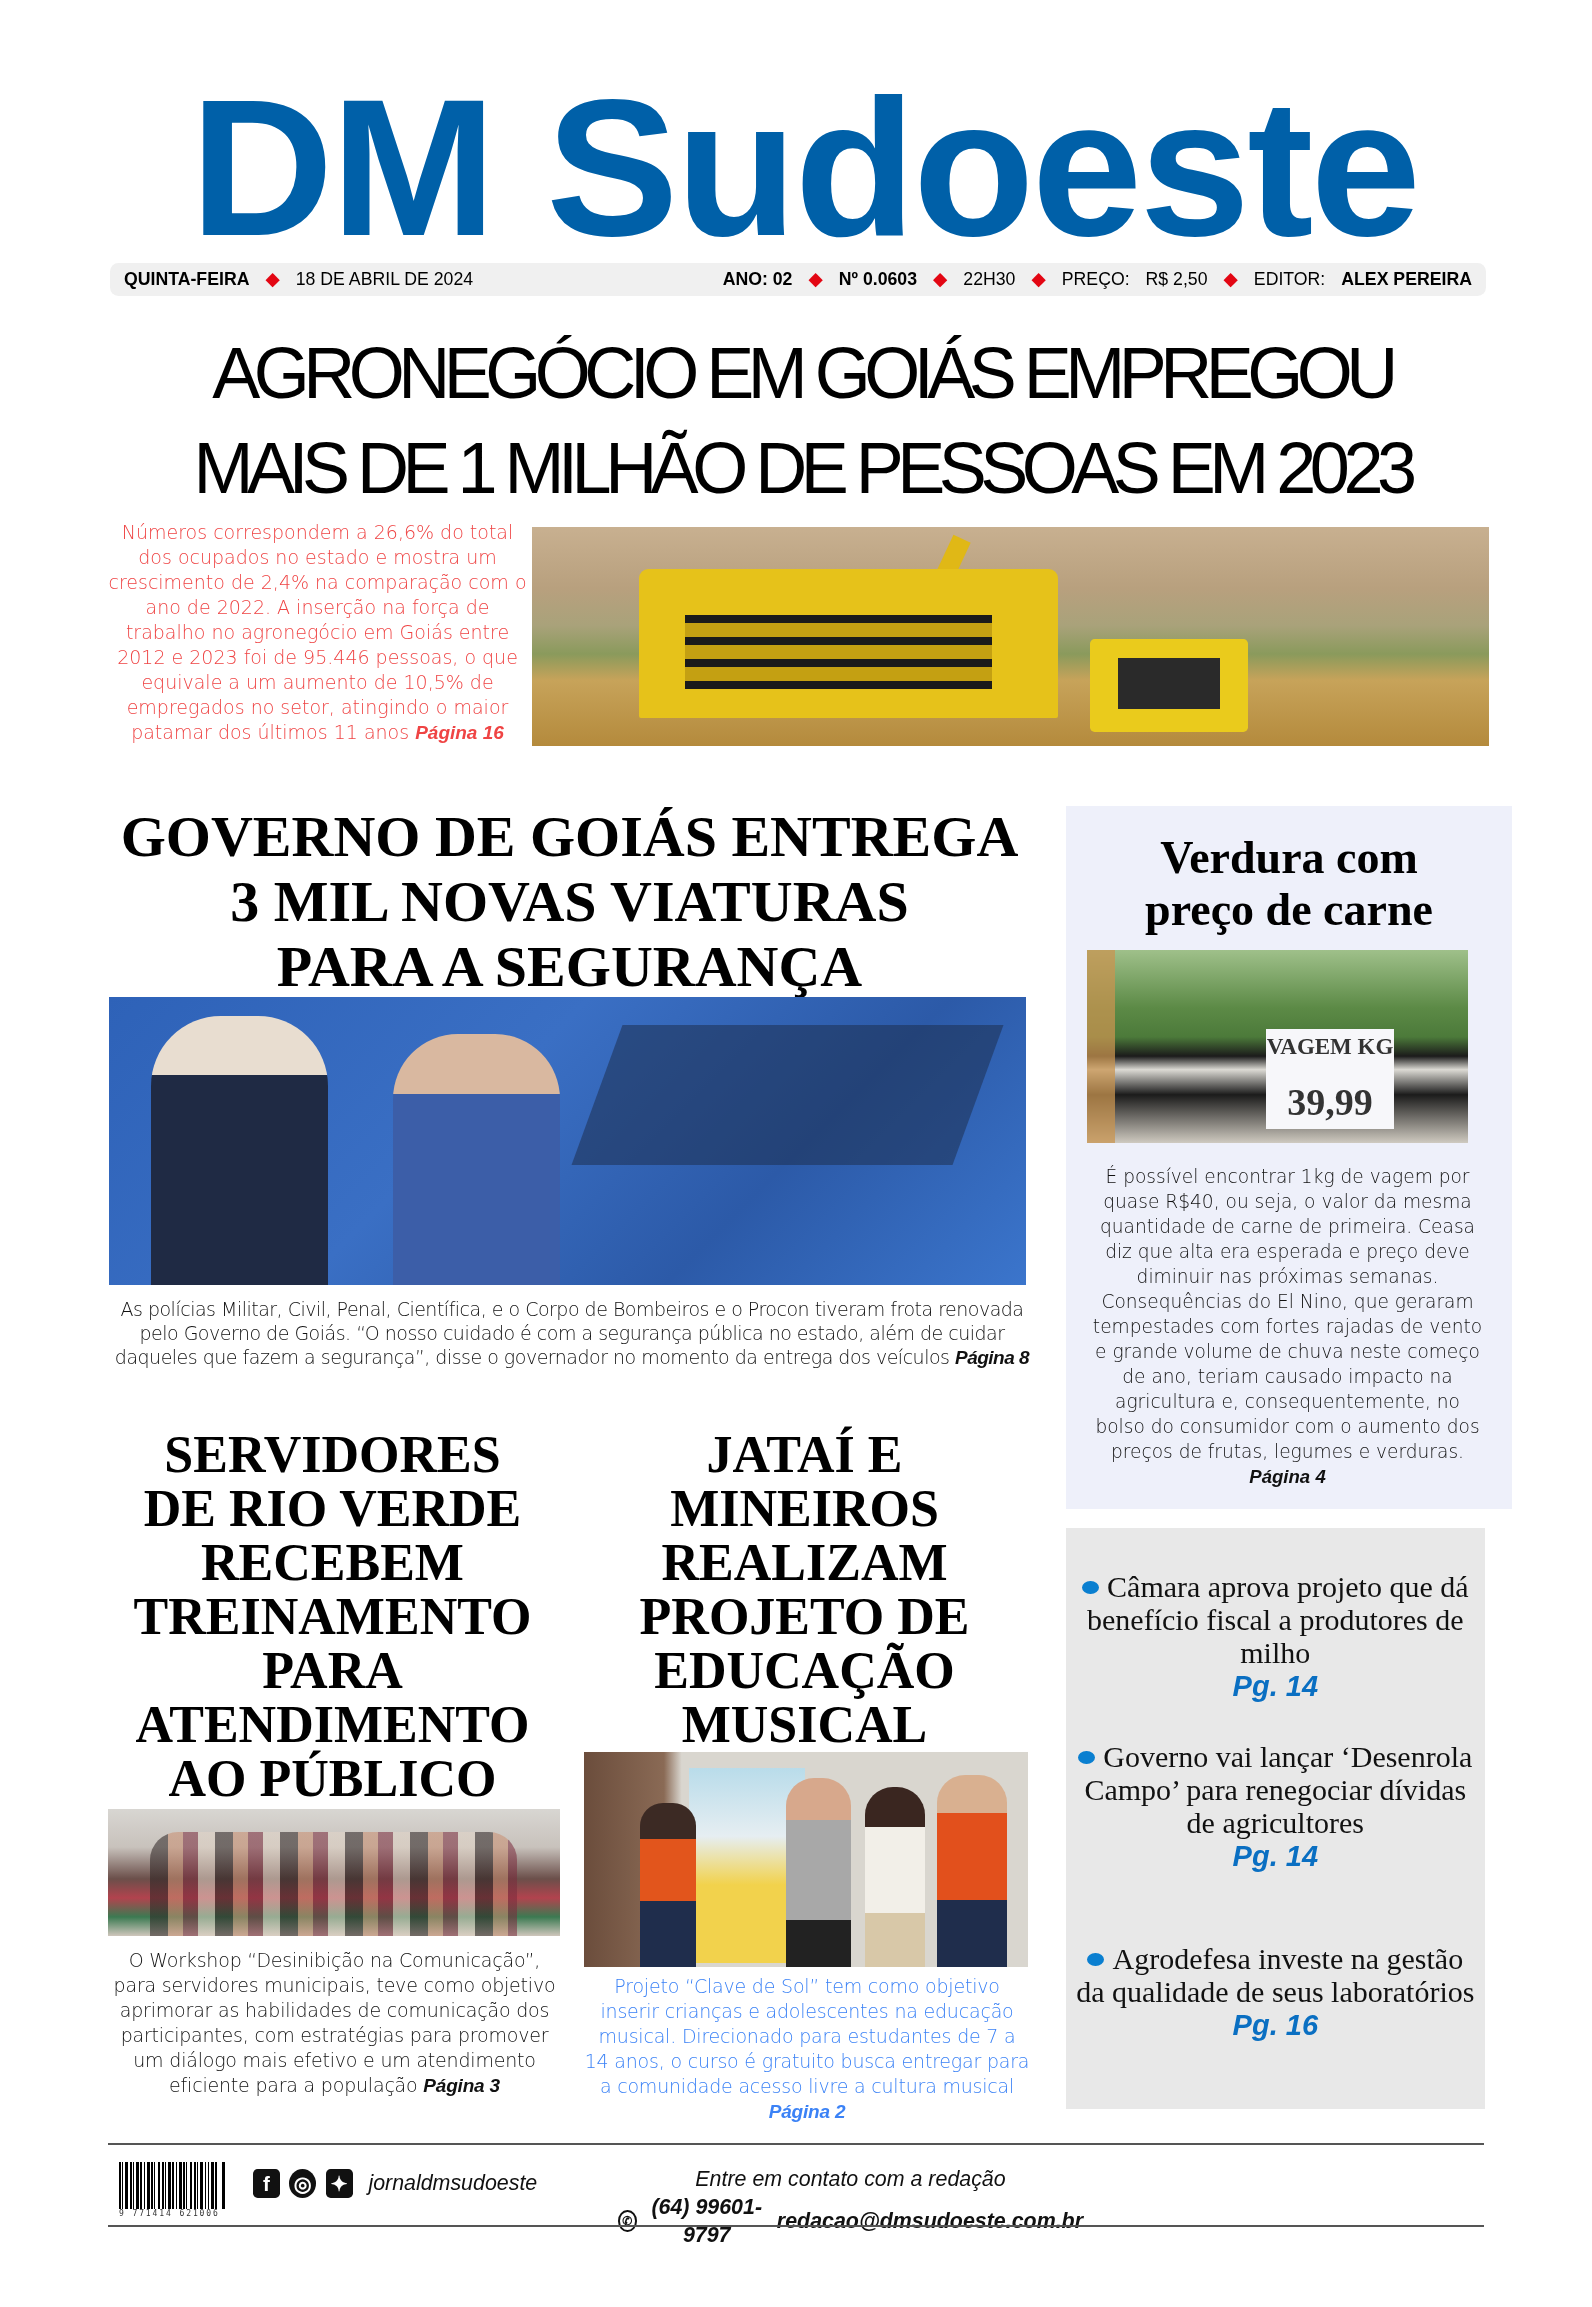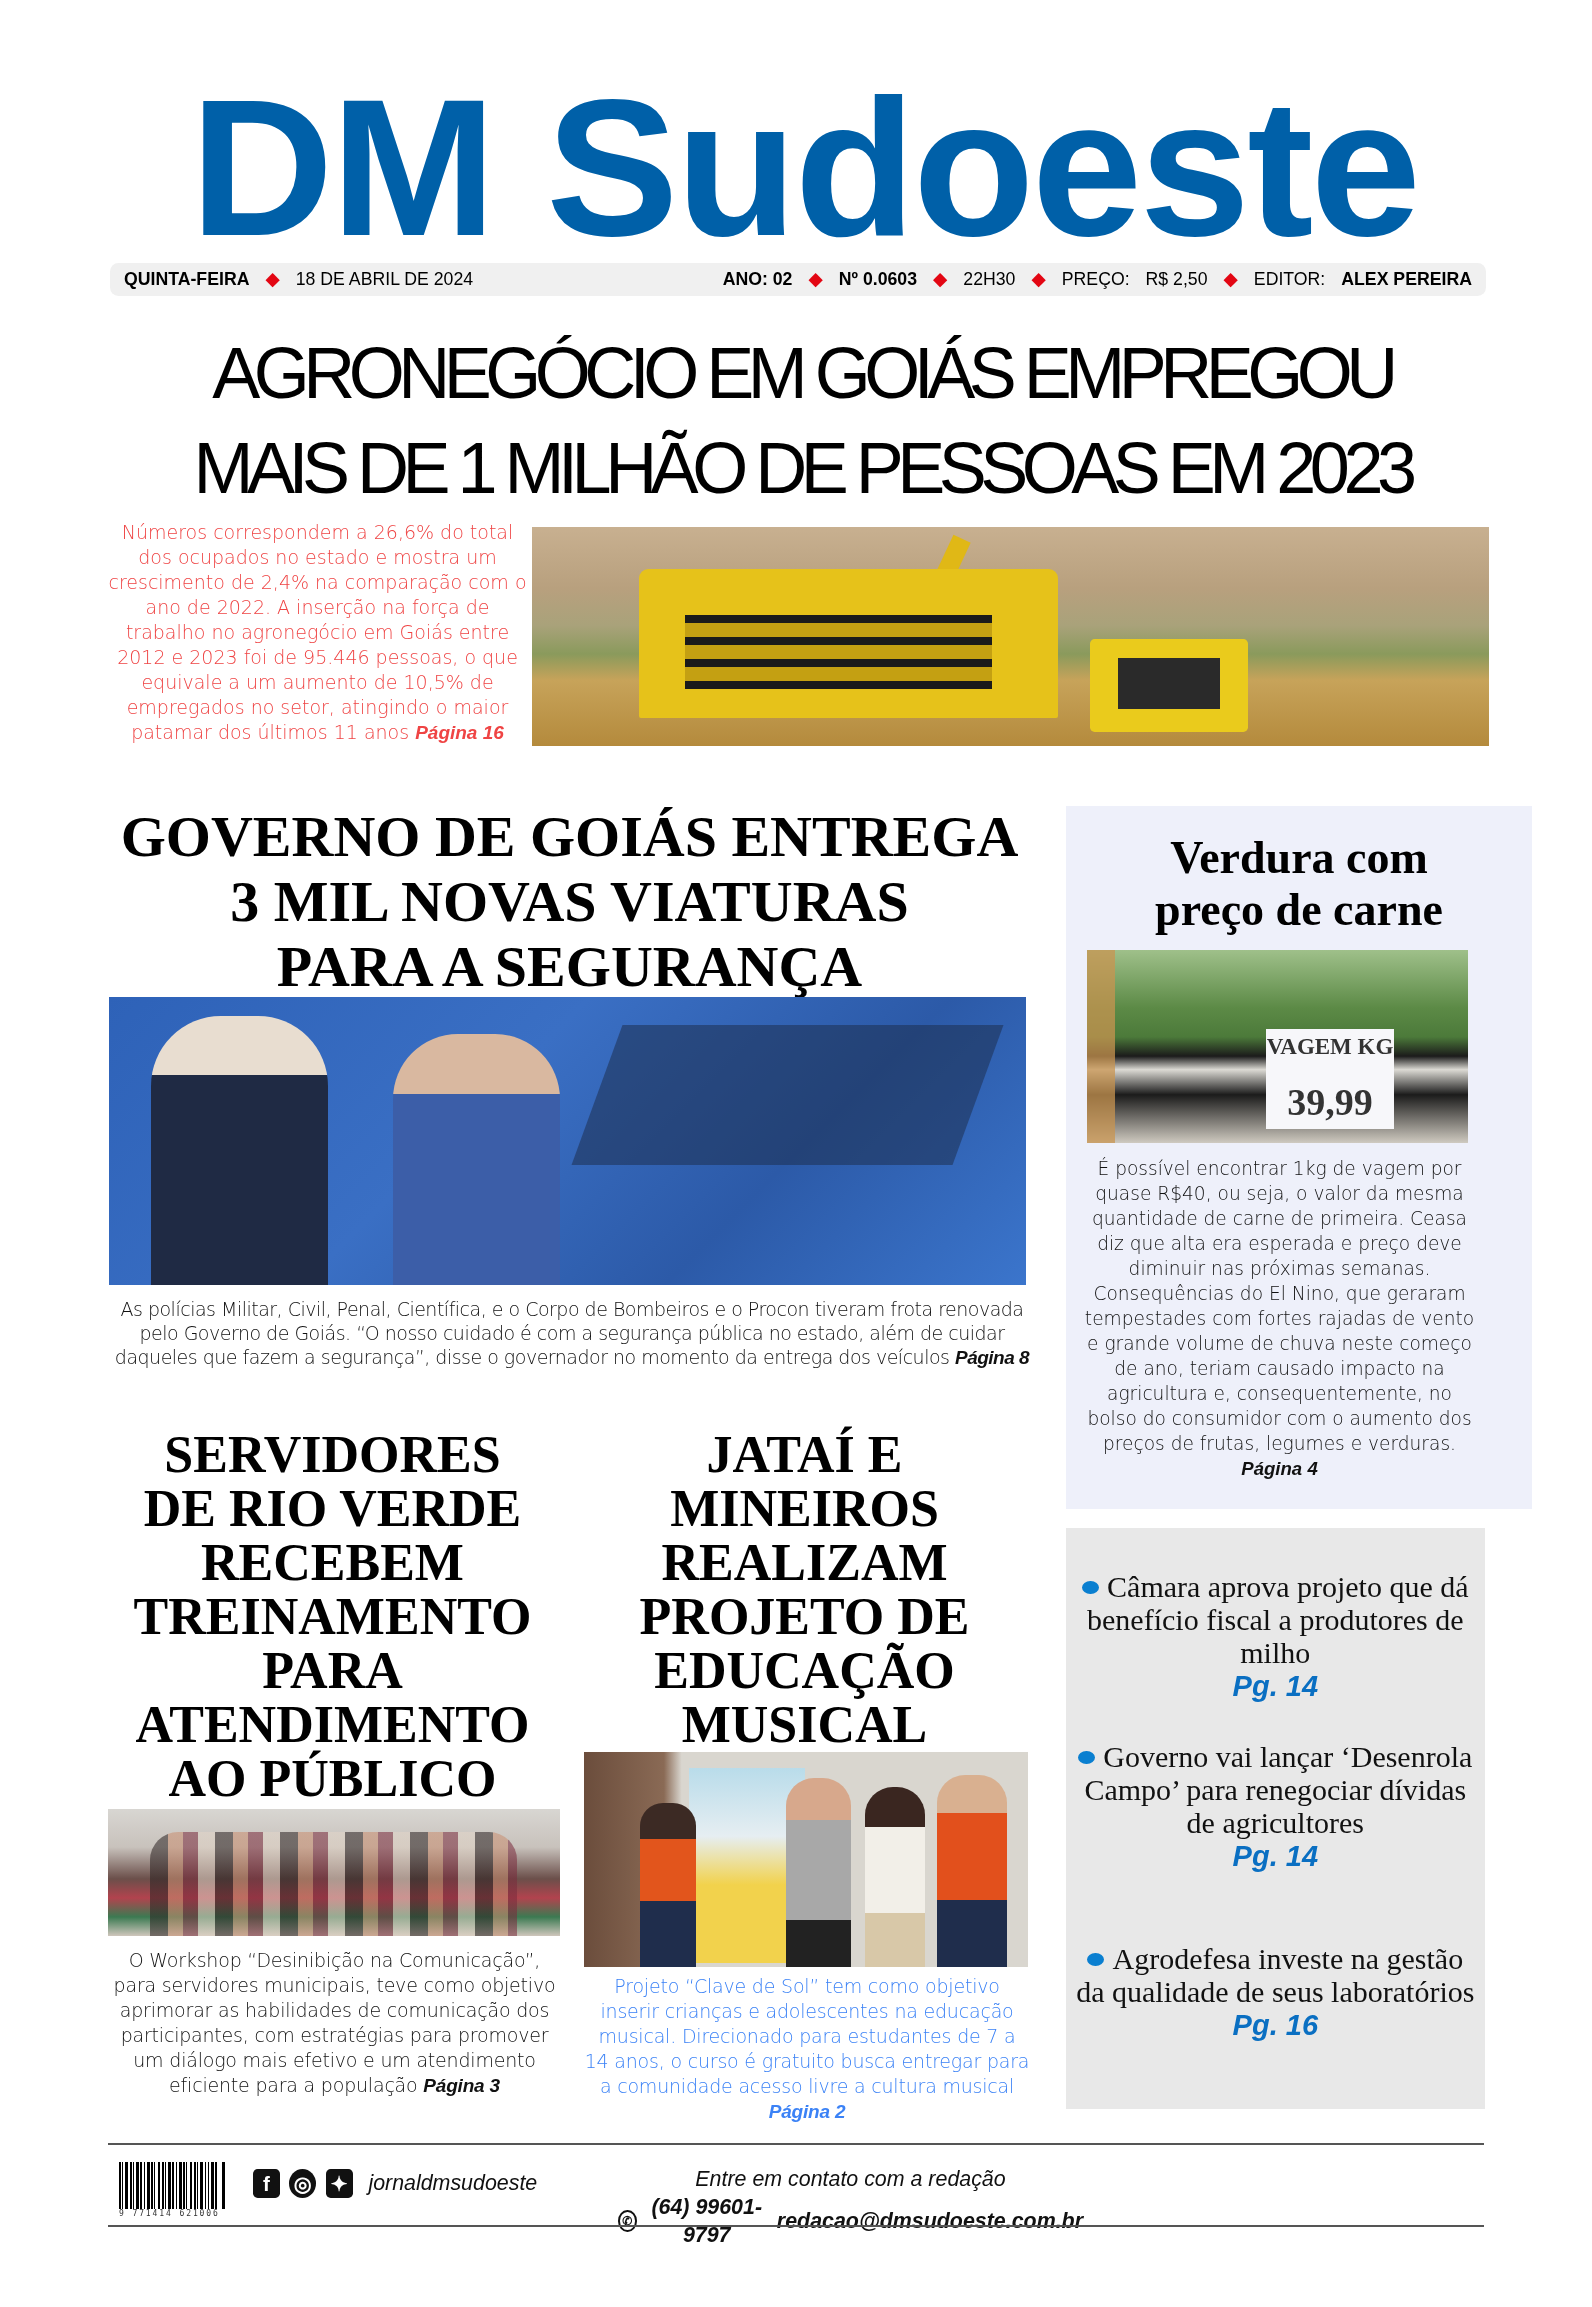--- a/index.html
+++ b/index.html
@@ -34,21 +34,21 @@
   .serif-head { font-family: "Liberation Serif", serif; font-weight: 700; text-align: center; color: #000; }
   .gov-head { left: 102px; top: 804px; width: 935px; font-size: 58px; line-height: 65px; }
   .photo-police { left: 109px; top: 997px; width: 917px; height: 288px;
     background: linear-gradient(135deg, #2e62b8 0%, #3a6fc4 40%, #2c5aa8 70%, #3b75cc 100%); }
   .photo-police .man1 { position: absolute; left: 42px; top: 18.6px; width: 177px; height: 270px; background: linear-gradient(180deg, #e8ddd0 0 22%, #1f2a44 22% 100%); border-radius: 70px 70px 0 0; }
   .photo-police .man2 { position: absolute; left: 284px; top: 37px; width: 167px; height: 251px; background: linear-gradient(180deg, #d9b8a0 0 24%, #3c5ea8 24% 100%); border-radius: 65px 65px 0 0; }
   .photo-police .win { position: absolute; left: 488px; top: 28px; width: 381px; height: 140px; background: #1e3050; opacity: .55; transform: skewX(-20deg); }
   .cap-police { left: 107px; top: 1297px; width: 930px; text-align: center; font-family: "DejaVu Sans", sans-serif; font-weight: 300; font-size: 19px; line-height: 24px; letter-spacing: -0.5px; color: #111; }
 
   
-  .box-verdura { left: 1066px; top: 806px; width: 446px; height: 703px; background: #eef0fa; padding-left: 20px; }
+  .box-verdura { left: 1066px; top: 806px; width: 446px; height: 703px; background: #eef0fa; }
   .box-verdura .title { position: absolute; left: 0; top: 25.6px; width: 100%; font-size: 46px; line-height: 52px; }
   .photo-veg { position: absolute; left: 21px; top: 144px; width: 381px; height: 193px;
     background: linear-gradient(180deg, #9fc08a 0%, #5c8a46 30%, #4c7a3a 45%, #1b1b1b 55%, #dcdad4 62%, #1b1b1b 75%, #cfcac0 100%); }
   .photo-veg .sign { position: absolute; left: 179px; top: 79px; width: 128px; height: 100px; background: #f7f7fa; display: flex; flex-direction: column; align-items: center; justify-content: center; font-family: "Liberation Serif", serif; font-weight: 700; color: #333; gap: 20px; }
   .photo-veg .sign .s1 { font-size: 23px; }
   .photo-veg .sign .s2 { font-size: 38px; }
   .photo-veg .crate { position: absolute; left: 0; top: 0; width: 28px; height: 193px; background: #c89450; opacity: .75; }
   .box-verdura .body { position: absolute; left: 14px; top: 346px; width: 391px; text-align: center; font-family: "DejaVu Sans", sans-serif; font-weight: 300; font-size: 18.6px; line-height: 25px; color: #111; }
 
   
@@ -154,21 +154,21 @@
     <div>Verdura com</div>
     <div>preço de carne</div>
   </h2>
   <div class="photo photo-veg">
     <div class="crate"></div>
     <div class="sign">
       <span class="s1">VAGEM KG</span>
       <span class="s2">39,99</span>
     </div>
   </div>
-  <p class="body" style="margin:4px;">
+  <p class="body" style="margin:12px;">
     <span>É possível encontrar 1kg de vagem por quase R$40, ou seja, o valor da mesma quantidade de carne de primeira. Ceasa diz que alta era esperada e preço deve diminuir nas próximas semanas.  Consequências do El Nino, que geraram tempestades com fortes rajadas de vento e grande volume de chuva neste começo de ano, teriam causado impacto na agricultura e, consequentemente, no bolso do consumidor com o aumento dos preços de frutas, legumes e verduras.</span><br>
     <span class="pg-ref">Página 4</span>
   </p>
 </aside>
 
 <aside class="abs box-briefs">
   <div class="brief" style="top:42px;">
     <span class="dot"></span><span>Câmara aprova projeto que dá benefício fiscal a produtores de milho</span>
     <span class="pg">Pg. 14</span>
   </div>

